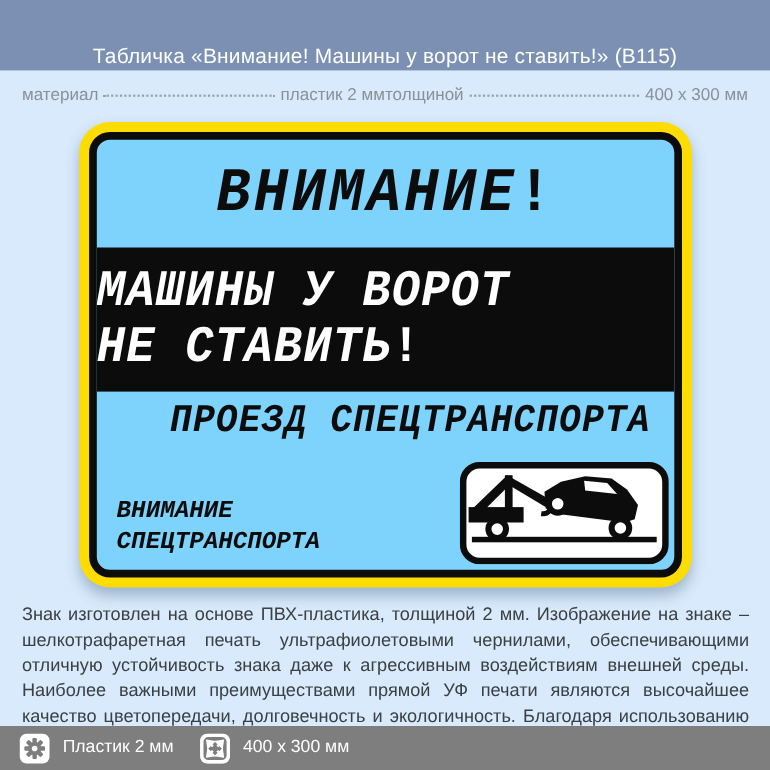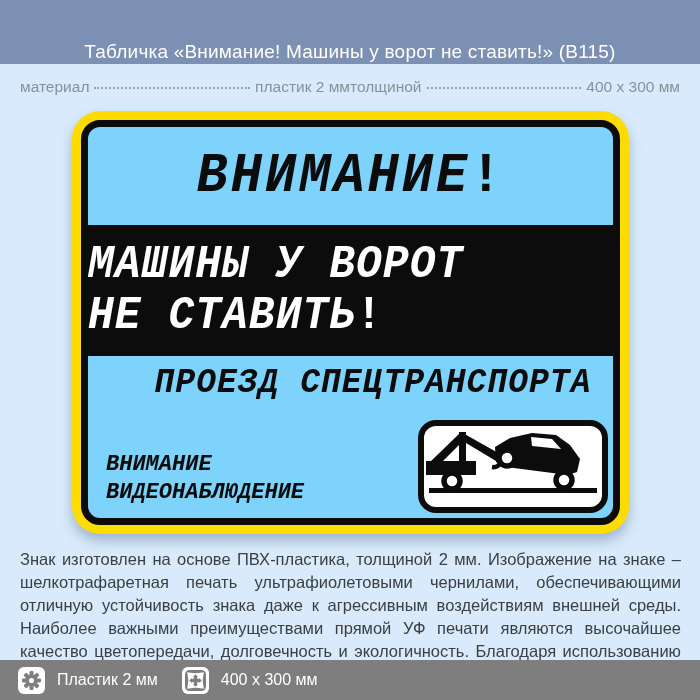--- a/index.html
+++ b/index.html
@@ -164,21 +164,21 @@
       <div class="zone-black">
         <div class="band-line">МАШИНЫ У ВОРОТ</div>
         <div class="band-line"><span>НЕ СТАВИТЬ</span><span class="bang">!</span></div>
       </div>
 
       <div class="zone-bottom">
         <div class="proezd">ПРОЕЗД СПЕЦТРАНСПОРТА</div>
 
         <div class="cctv">
           <div>ВНИМАНИЕ</div>
-          <div>ВИДЕОНАБЛЮДЕНИЕ</div>
+          <div>СПЕЦТРАНСПОРТА</div>
         </div>
 
         <div class="tow-box">
           <svg width="190" height="93" viewBox="0 0 190 93" xmlns="http://www.w3.org/2000/svg">
             <rect x="3" y="3" width="184" height="87" rx="15" fill="#ffffff" stroke="#0c0c0c" stroke-width="6"></rect>
             <rect x="11" y="68" width="168" height="5" fill="#0c0c0c"></rect>
 
             <rect x="8" y="41" width="50" height="14" fill="#0c0c0c"></rect>
             <path d="M12 42 L41 14 L47 19 L24 42 Z" fill="#0c0c0c"></path>
             <rect x="41" y="12" width="7" height="31" fill="#0c0c0c"></rect>

